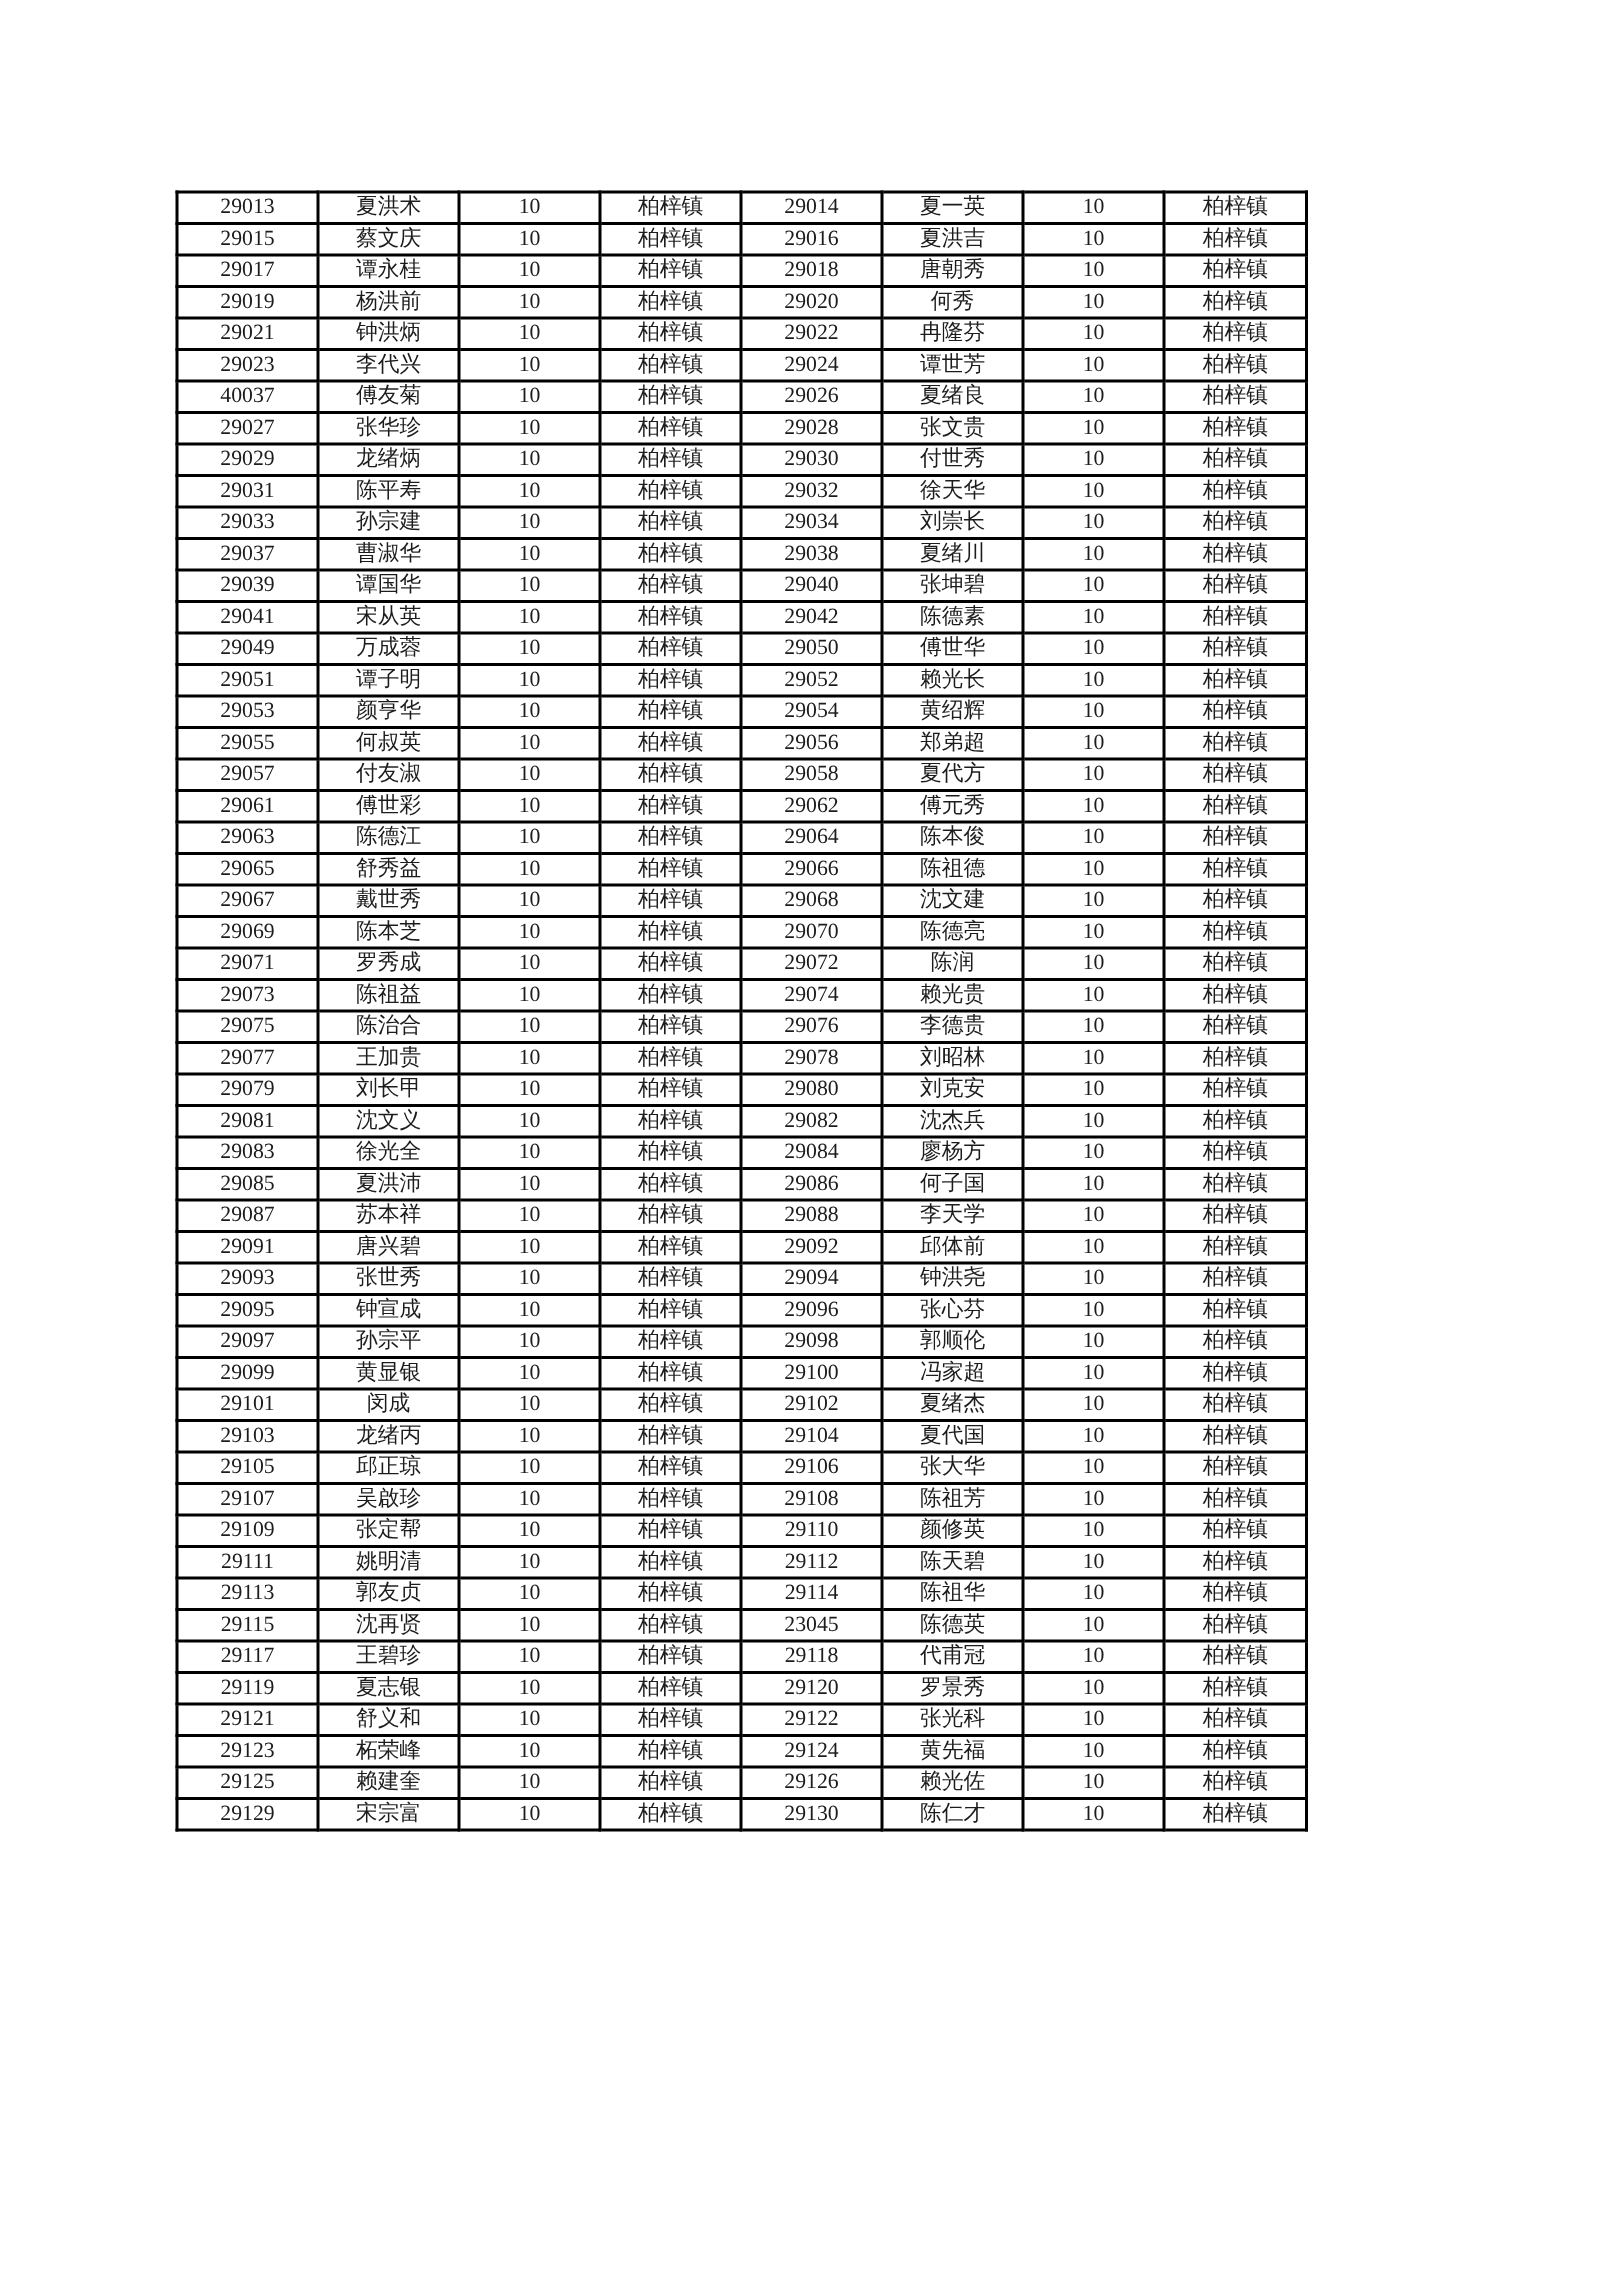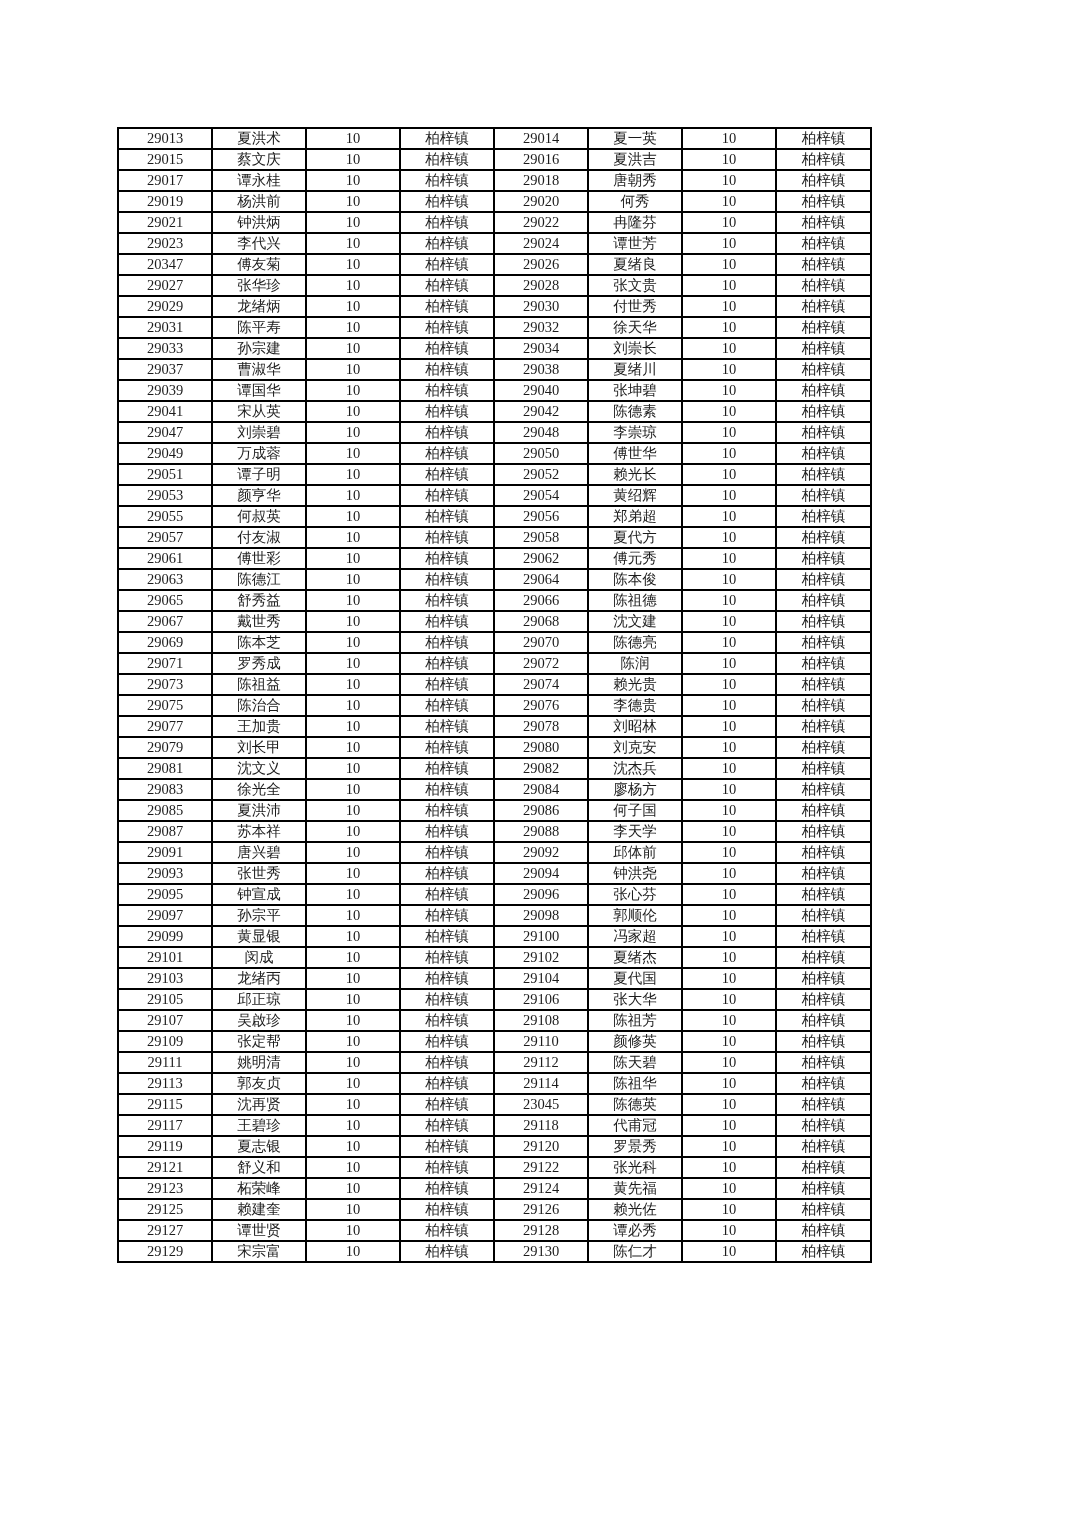--- a/index.html
+++ b/index.html
@@ -107,21 +107,21 @@
           <td>29023</td>
           <td>李代兴</td>
           <td>10</td>
           <td>柏梓镇</td>
           <td>29024</td>
           <td>谭世芳</td>
           <td>10</td>
           <td>柏梓镇</td>
         </tr>
         <tr>
-          <td>20347</td>
+          <td>40037</td>
           <td>傅友菊</td>
           <td>10</td>
           <td>柏梓镇</td>
           <td>29026</td>
           <td>夏绪良</td>
           <td>10</td>
           <td>柏梓镇</td>
         </tr>
         <tr>
           <td>29027</td>
@@ -187,30 +187,20 @@
           <td>29041</td>
           <td>宋从英</td>
           <td>10</td>
           <td>柏梓镇</td>
           <td>29042</td>
           <td>陈德素</td>
           <td>10</td>
           <td>柏梓镇</td>
         </tr>
         <tr>
-          <td>29047</td>
-          <td>刘崇碧</td>
-          <td>10</td>
-          <td>柏梓镇</td>
-          <td>29048</td>
-          <td>李崇琼</td>
-          <td>10</td>
-          <td>柏梓镇</td>
-        </tr>
-        <tr>
           <td>29049</td>
           <td>万成蓉</td>
           <td>10</td>
           <td>柏梓镇</td>
           <td>29050</td>
           <td>傅世华</td>
           <td>10</td>
           <td>柏梓镇</td>
         </tr>
         <tr>
@@ -563,30 +553,20 @@
           <td>10</td>
           <td>柏梓镇</td>
         </tr>
         <tr>
           <td>29125</td>
           <td>赖建奎</td>
           <td>10</td>
           <td>柏梓镇</td>
           <td>29126</td>
           <td>赖光佐</td>
-          <td>10</td>
-          <td>柏梓镇</td>
-        </tr>
-        <tr>
-          <td>29127</td>
-          <td>谭世贤</td>
-          <td>10</td>
-          <td>柏梓镇</td>
-          <td>29128</td>
-          <td>谭必秀</td>
           <td>10</td>
           <td>柏梓镇</td>
         </tr>
         <tr>
           <td>29129</td>
           <td>宋宗富</td>
           <td>10</td>
           <td>柏梓镇</td>
           <td>29130</td>
           <td>陈仁才</td>

